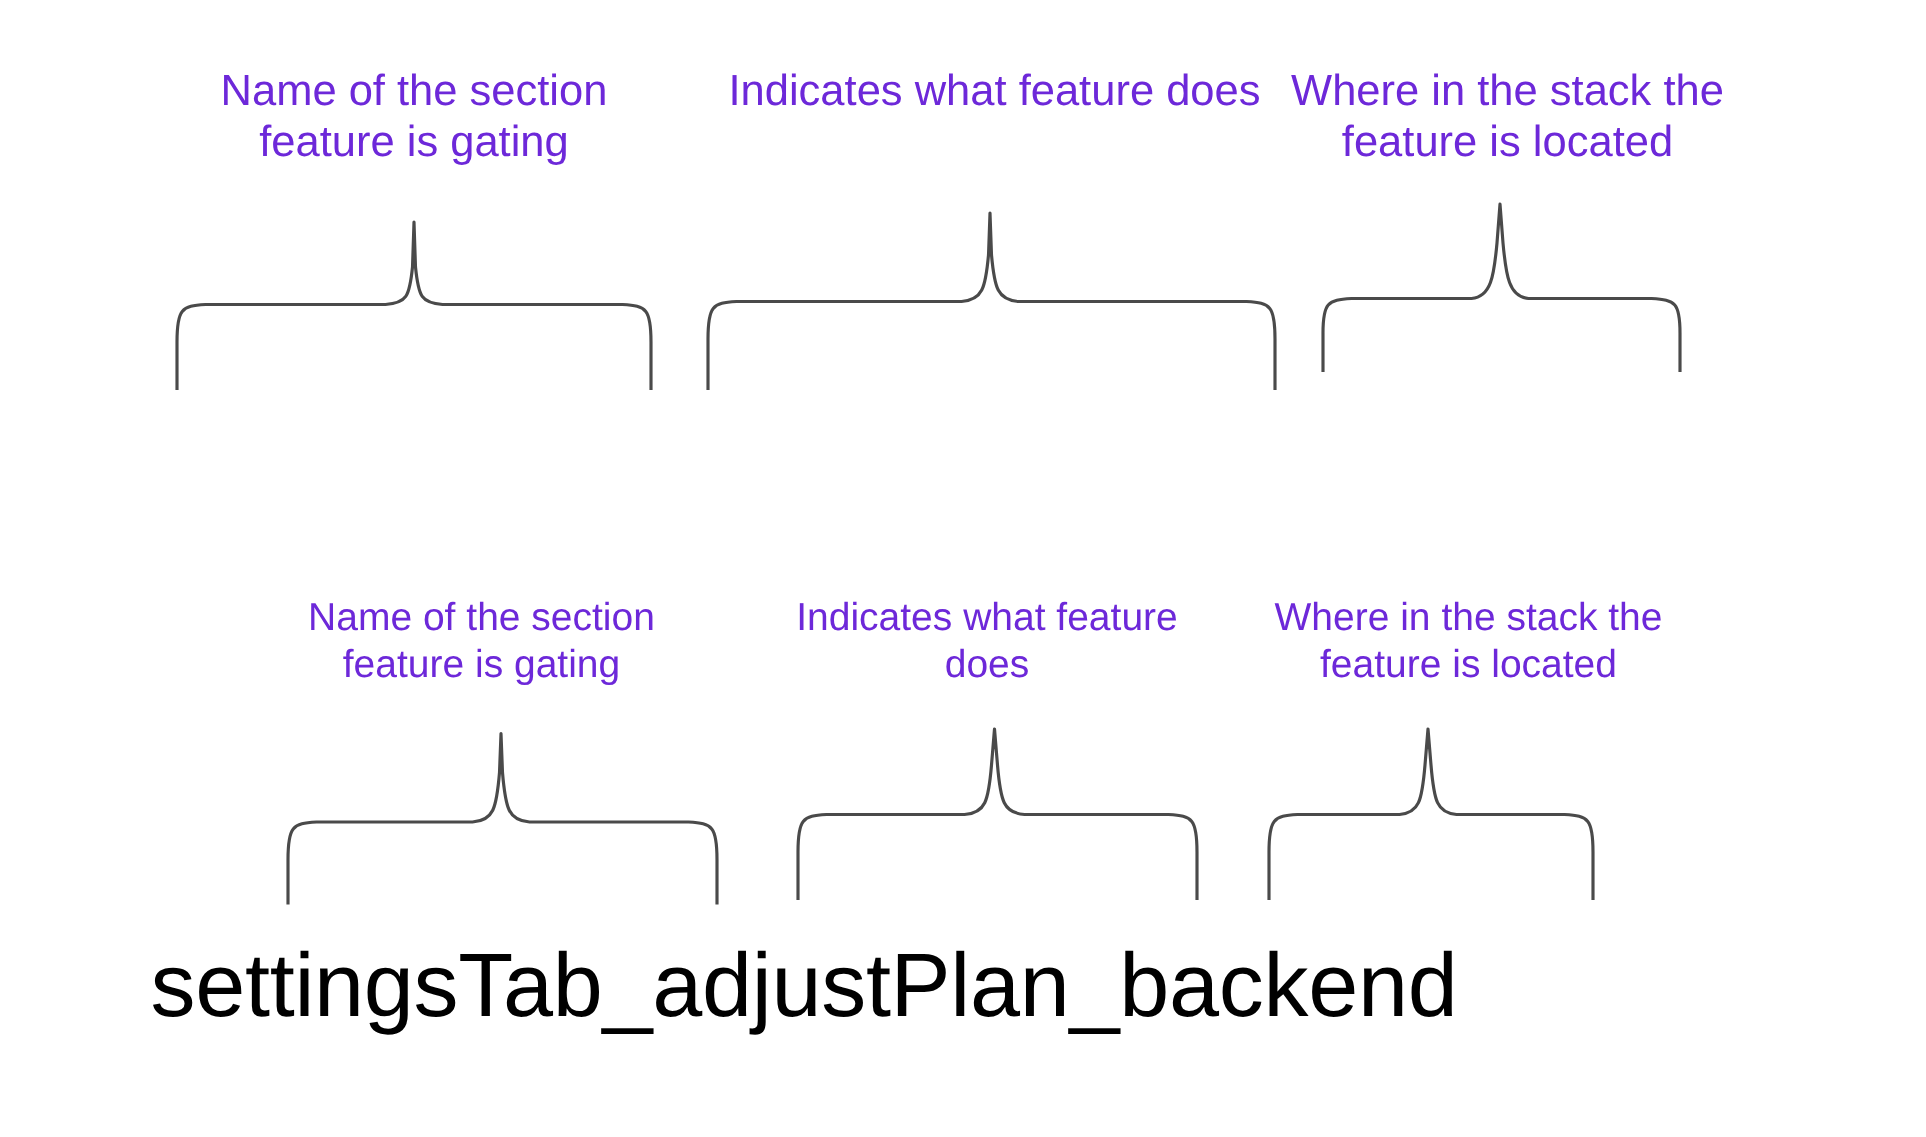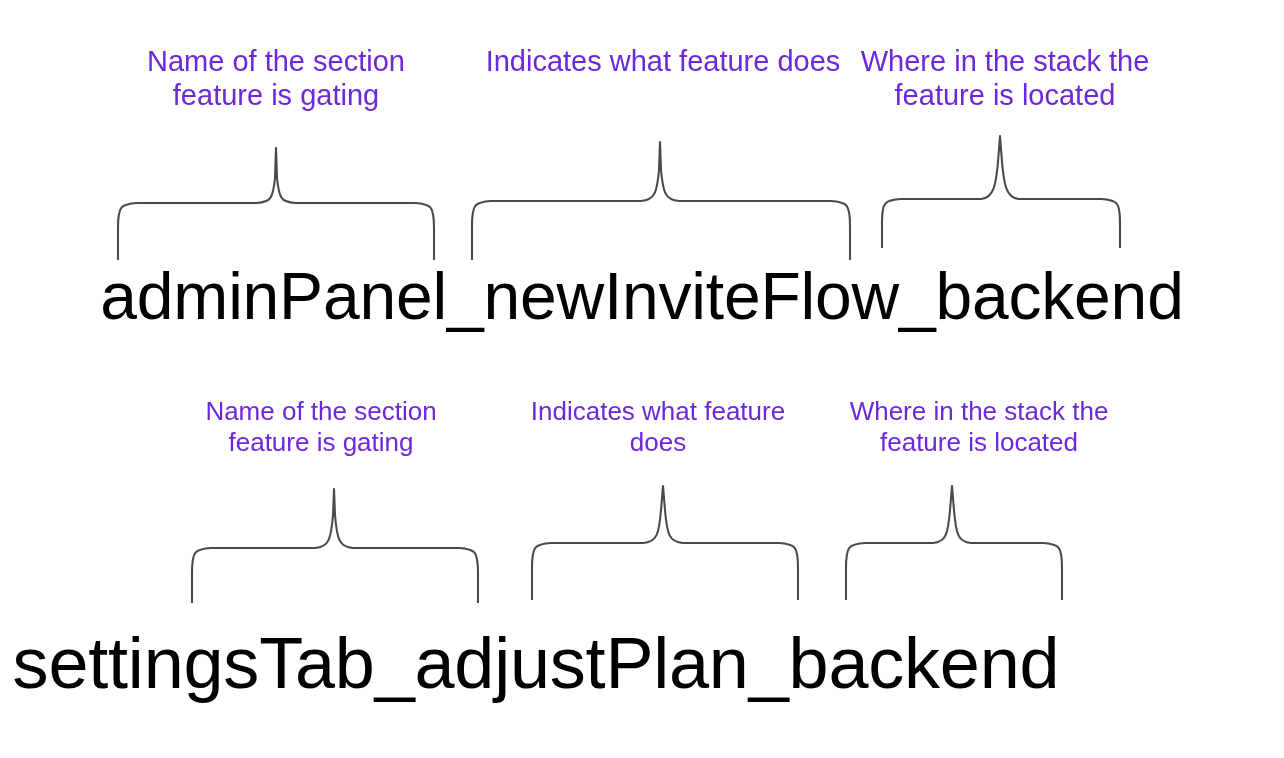--- a/index.html
+++ b/index.html
@@ -68,21 +68,21 @@
     width: 1284px;
     text-align: center;
     top: 258px;
     font-size: 66px;
   }
   #flag-2 {
     left: 0;
     width: 1072px;
     text-align: center;
     top: 622px;
-    font-size: 72px;
+    font-size: 60px;
   }
 </style>
 </head>
 <body>
 
 <div id="canvas">
 
   <div class="caption r1-cap c1">Name of the section feature is gating</div>
   <div class="caption r1-cap c2">Indicates what feature does</div>
   <div class="caption r1-cap c3">Where in the stack the feature is located</div>
@@ -122,21 +122,20 @@
              L 100,63
              C 113,62 115,48 117,26
              L 119,0
              L 121,26
              C 123,48 125,62 138,63
              L 220,63
              C 236,64 239,66 239,86
              L 239,112"></path>
   </svg>
 
-  <div class="flag" id="flag-1">adminPanel_newInviteFlow_backend</div>
 
   <div class="caption r2-cap c1">Name of the section feature is gating</div>
   <div class="caption r2-cap c2">Indicates what feature does</div>
   <div class="caption r2-cap c3">Where in the stack the feature is located</div>
 
   <svg class="brace" style="left:191px; top:489px; width:288px; height:114px;" viewBox="0 0 288 114" preserveAspectRatio="none">
     <path d="M 1,114
              L 1,84
              C 1,62 4,60 20,59
              L 124,59

